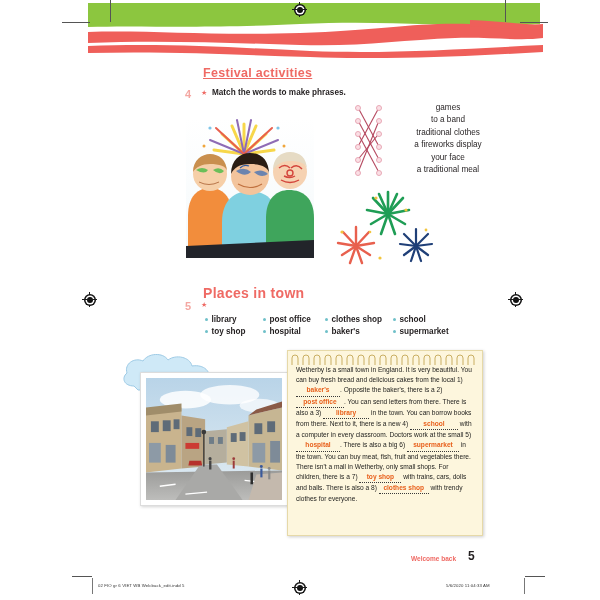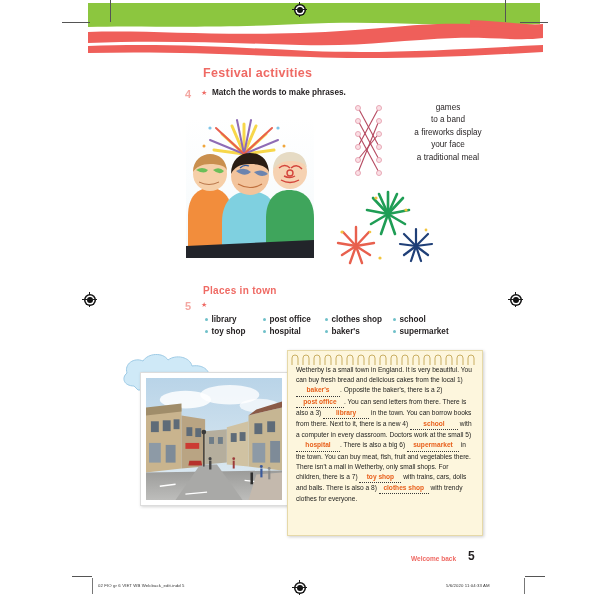--- a/index.html
+++ b/index.html
@@ -94,21 +94,21 @@
     <div class="regdot"></div>
   </div>
   <div class="regmark" style="left:508px;top:292px;">
     <div class="regdot"></div>
   </div>
   <div class="cropmark" style="left:110px;top:0;width:1px;height:22px;"></div>
   <div class="cropmark" style="left:505px;top:0;width:1px;height:22px;"></div>
   <div class="cropmark" style="left:62px;top:22px;width:28px;height:1px;"></div>
   <div class="cropmark" style="left:520px;top:22px;width:28px;height:1px;"></div>
 
-  <div class="sec-title" style="left:203px;top:66px;font-size:12.5px;">Festival activities</div>
+  <div class="sec-title" style="left:203px;top:66px;font-size:12.5px;text-decoration:underline;">Festival activities</div>
 
   <div class="ex-num" style="left:185px;top:88px;font-size:11px;">4</div>
   <div class="ex-star" style="left:201px;top:89px;font-size:7px;">★</div>
   <div class="ex-text" style="left:212px;top:88px;font-size:8.2px;">Match the words to make phrases.</div>
 
   <div class="kidsphoto" style="left:186px;top:118px;width:128px;height:140px;">
     <svg width="128" height="140" viewBox="0 0 128 140">
       <defs>
         <linearGradient id="sky" x1="0" y1="0" x2="0" y2="1">
           <stop offset="0%" stop-color="#ffffff"></stop>
@@ -210,20 +210,21 @@
     <div class="mdot" style="left:76px;top:2.5px;"></div>
     <div class="mdot" style="left:76px;top:15.5px;"></div>
     <div class="mdot" style="left:76px;top:28.5px;"></div>
     <div class="mdot" style="left:76px;top:41.5px;"></div>
     <div class="mdot" style="left:76px;top:54.5px;"></div>
     <div class="mdot" style="left:76px;top:67.5px;"></div>
 
     <div class="mcol mright" style="left:88px;top:0;">
       <div>games</div>
       <div>to a band</div>
+      <div>traditional clothes</div>
       <div>a fireworks display</div>
       <div>your face</div>
       <div>a traditional meal</div>
     </div>
   </div>
 
   <div class="fw" style="left:330px;top:188px;width:112px;height:82px;">
     <svg width="112" height="82" viewBox="0 0 112 82">
       <g transform="translate(58,26)">
         <g stroke="#1f9d55" stroke-width="2.6" stroke-linecap="round">
@@ -270,21 +271,21 @@
         <circle cx="46" cy="10" r="1.6"></circle>
           <circle cx="76" cy="22" r="1.6"></circle>
         <circle cx="12" cy="44" r="1.6"></circle>
           <circle cx="50" cy="70" r="1.6"></circle>
         <circle cx="96" cy="42" r="1.4"></circle>
           <circle cx="40" cy="44" r="1.3"></circle>
       </g>
     </svg>
   </div>
 
-  <div class="sec-title" style="left:203px;top:285px;font-size:10px;">Places in town</div>
+  <div class="sec-title" style="left:203px;top:285px;font-size:14px;">Places in town</div>
 
   <div class="ex-num" style="left:185px;top:300px;font-size:11px;">5</div>
   <div class="ex-star" style="left:201px;top:301px;font-size:7px;">★</div>
 
   <div class="wordlist" style="left:205px;top:315px;">
     <div class="wl-row" style="margin-bottom:3px;">
       <div class="wl-item" style="width:58px;">
         <span class="wl-bullet"></span>
         <span>library</span>
       </div>

